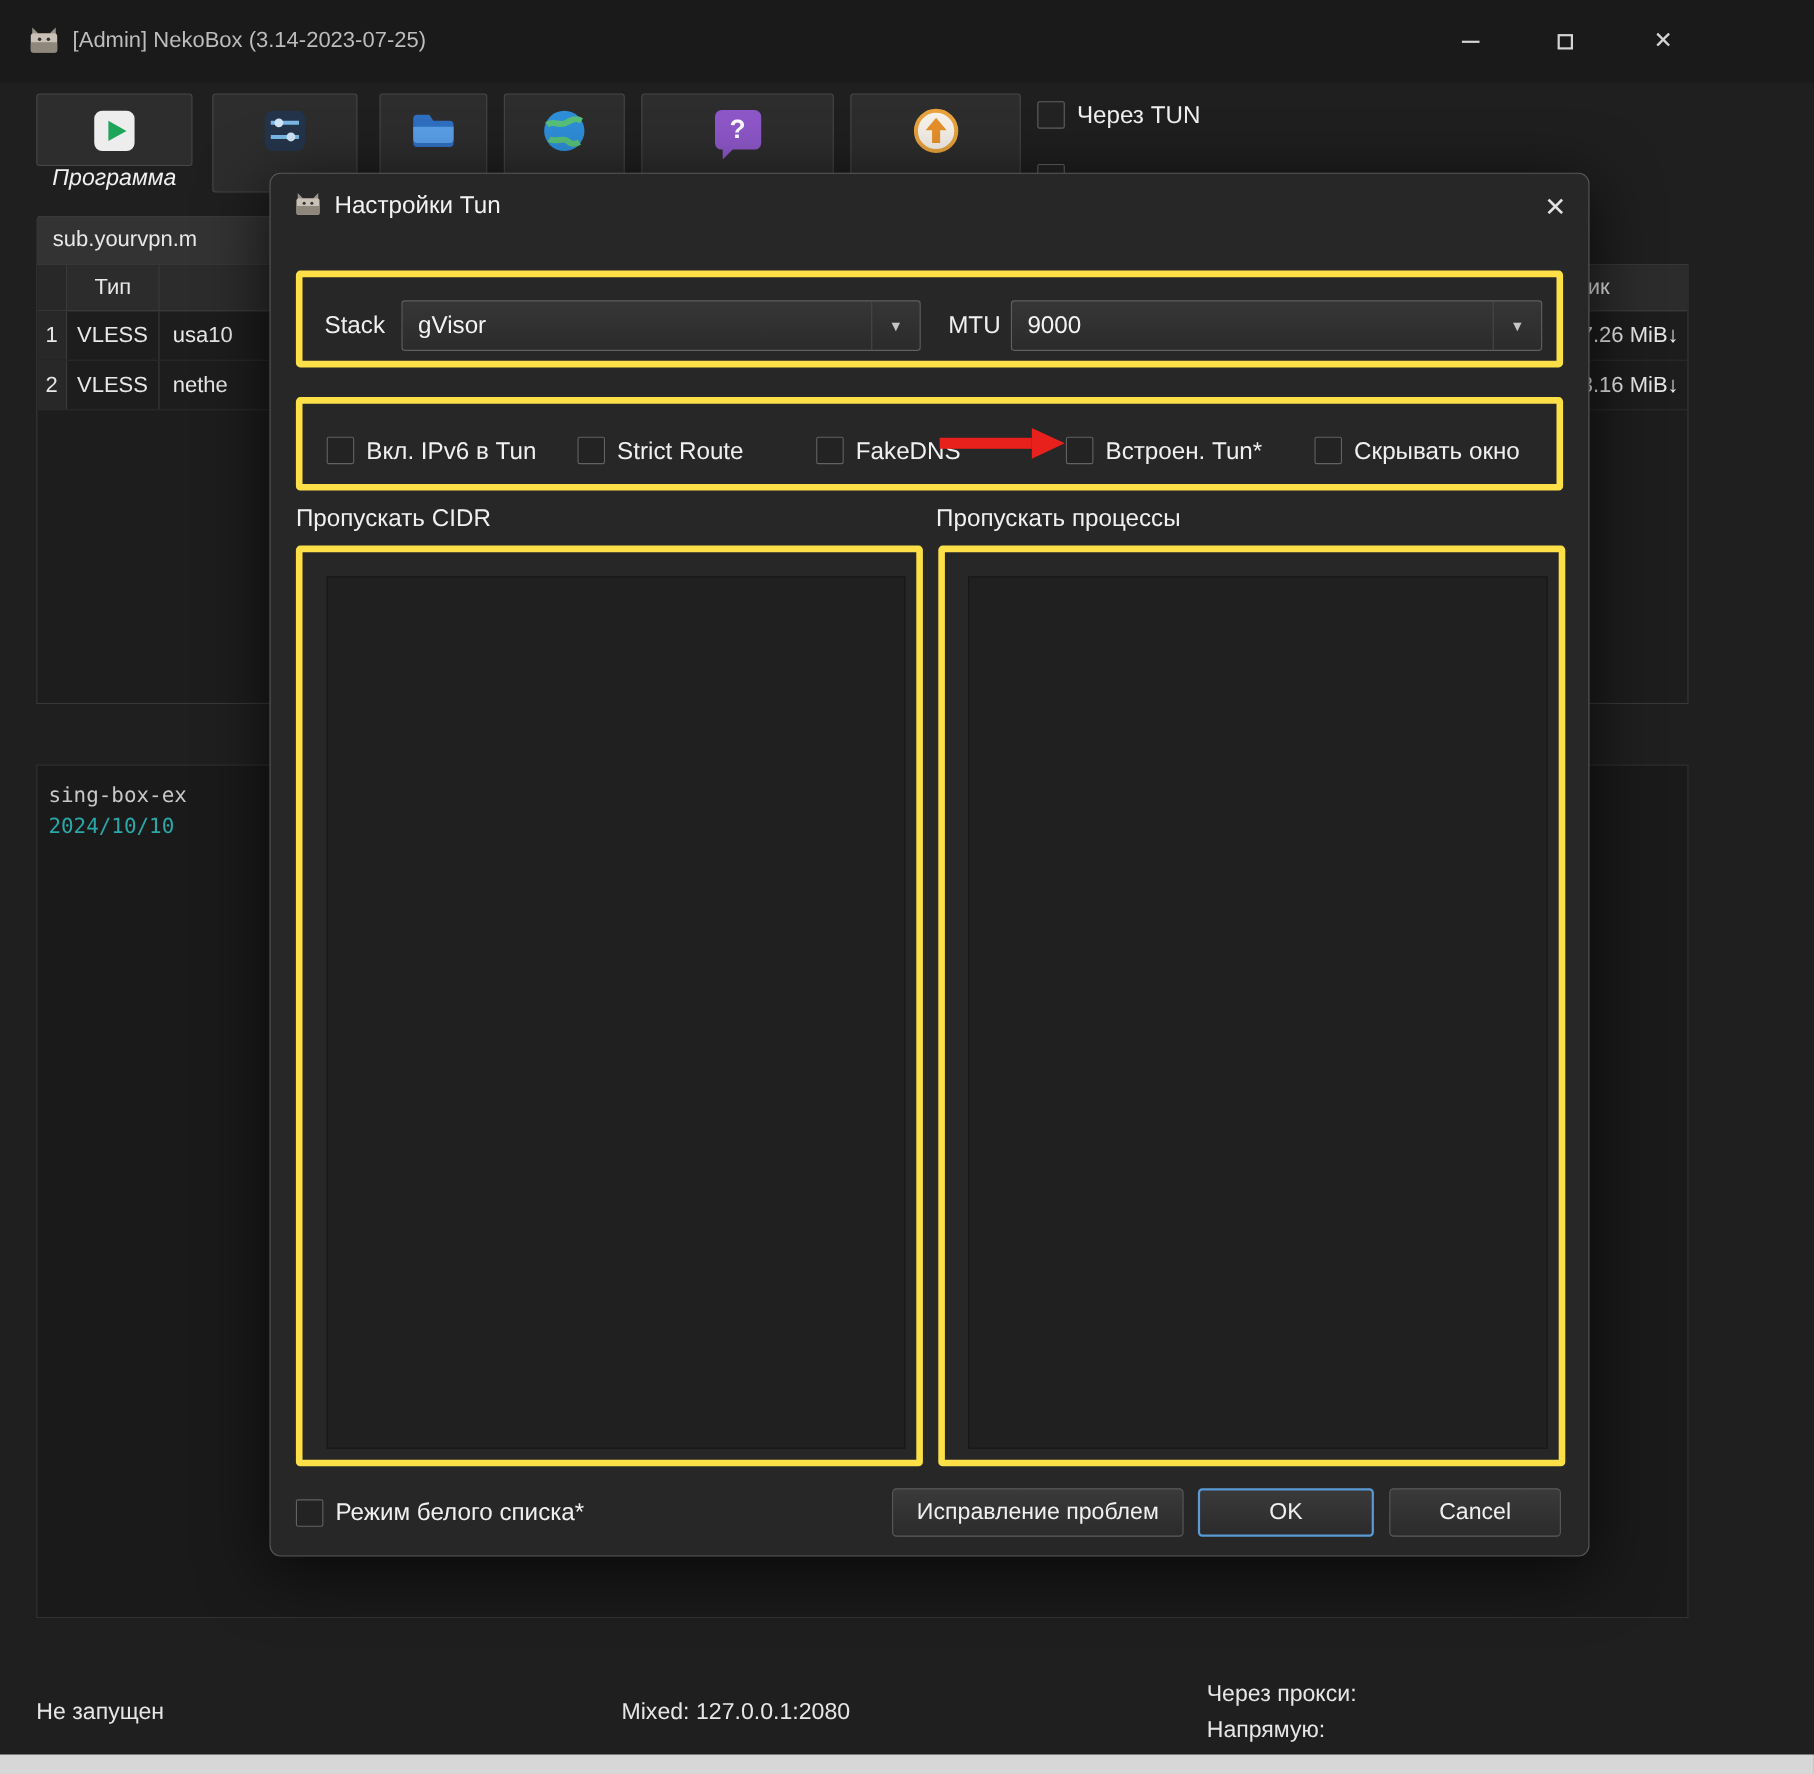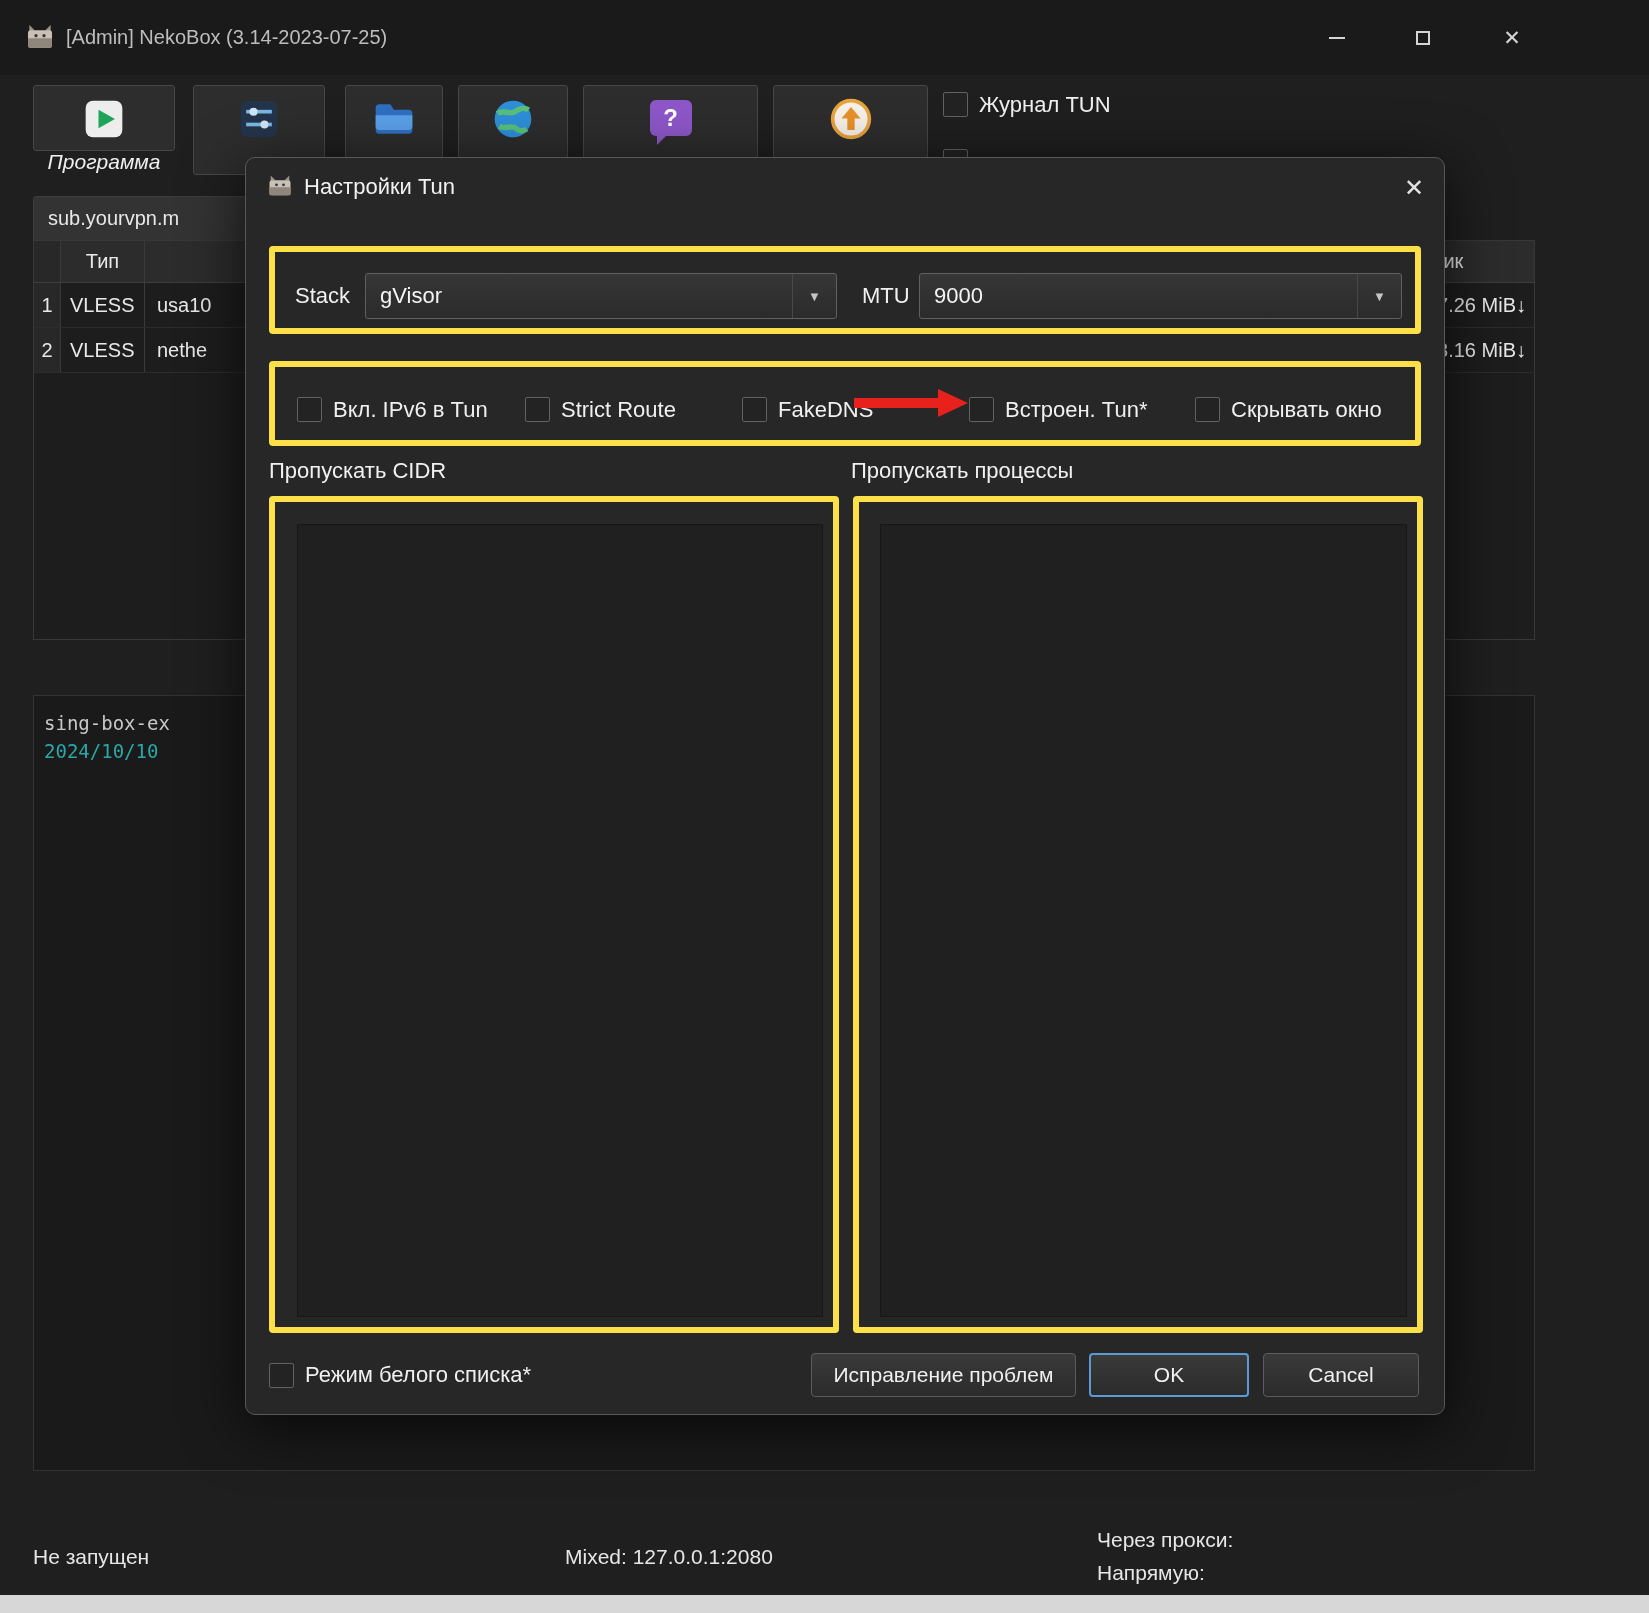--- a/index.html
+++ b/index.html
@@ -155,21 +155,21 @@
     <span class="tool-icon">
       <svg viewBox="0 0 24 24" width="44" height="44">
         <circle cx="12" cy="12" r="10" fill="#f6f2ea" stroke="#e8a33d" stroke-width="2"></circle>
         <path d="M12 5.5l5.2 6.2h-3.2v6.3h-4v-6.3H6.8z" fill="#e8912b"></path>
       </svg>
     </span>
   </div>
 
   <div class="cb-item" style="left:943px; top:91px; height:27px;">
     <span class="cb-box"></span>
-    <span class="cb-label">Журнал TUN</span>
+    <span class="cb-label">Через TUN</span>
   </div>
 
   <div class="cb-item" style="left:943px; top:148px; height:27px;">
     <span class="cb-box"></span>
   </div>
 
   <div class="srv-tab">
     <span>sub.yourvpn.m</span>
   </div>
 

